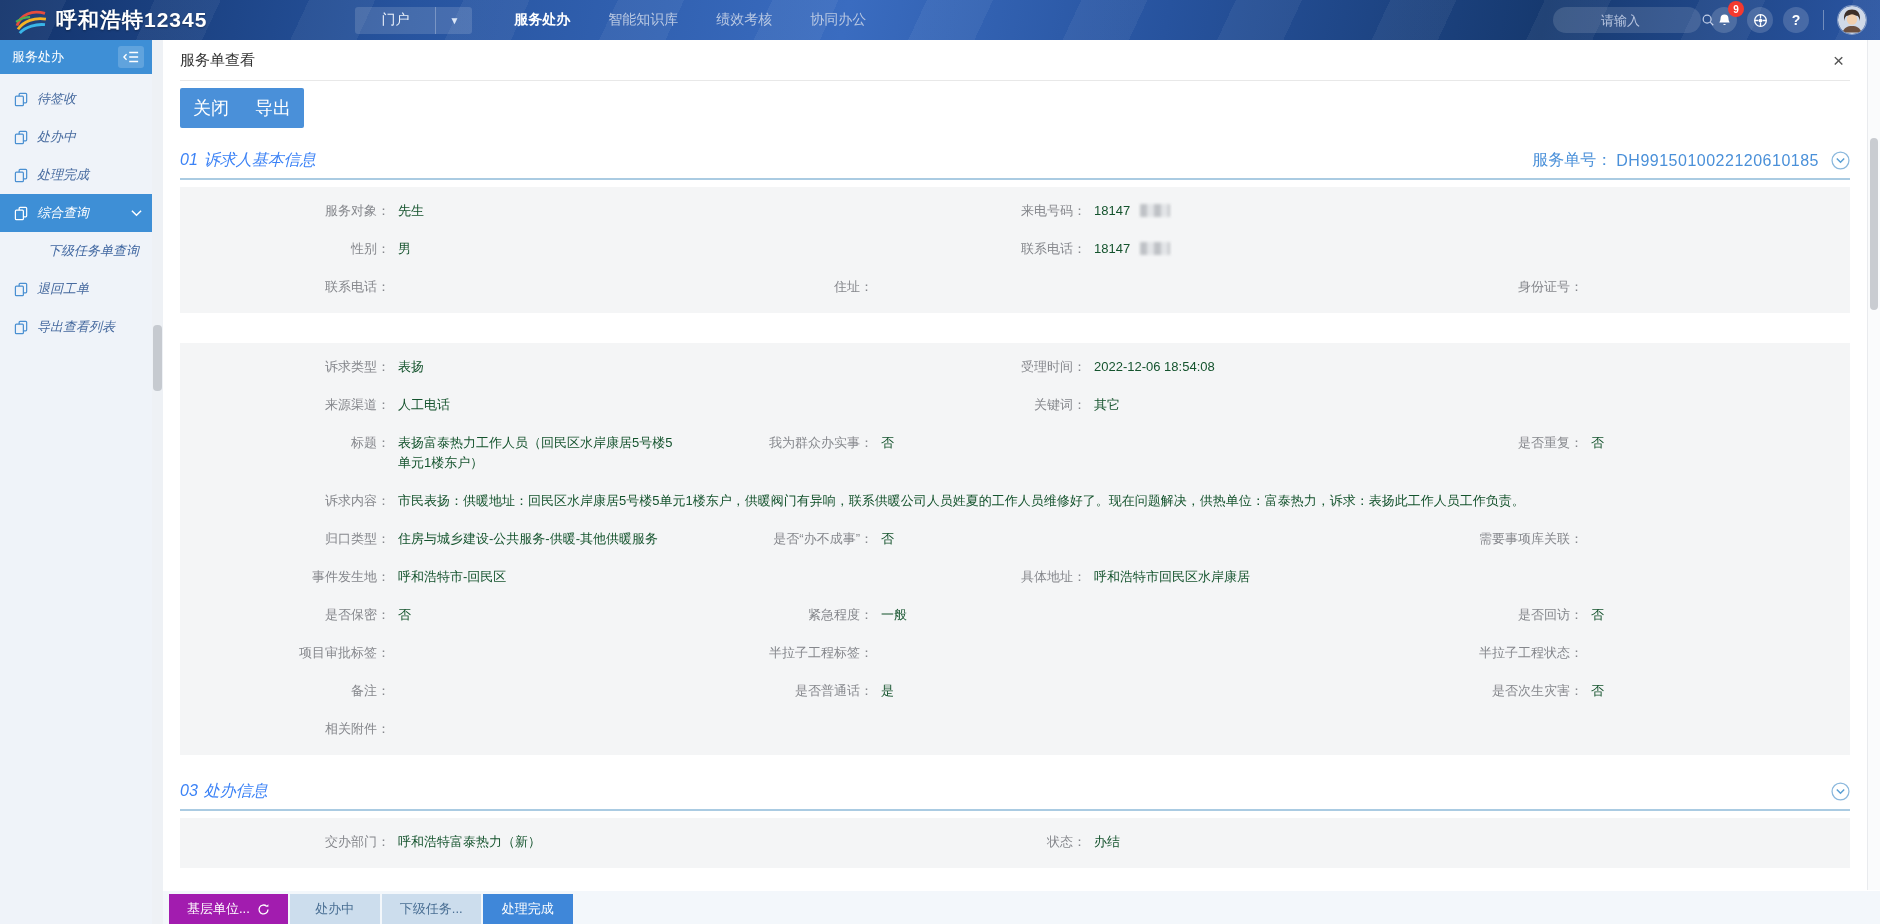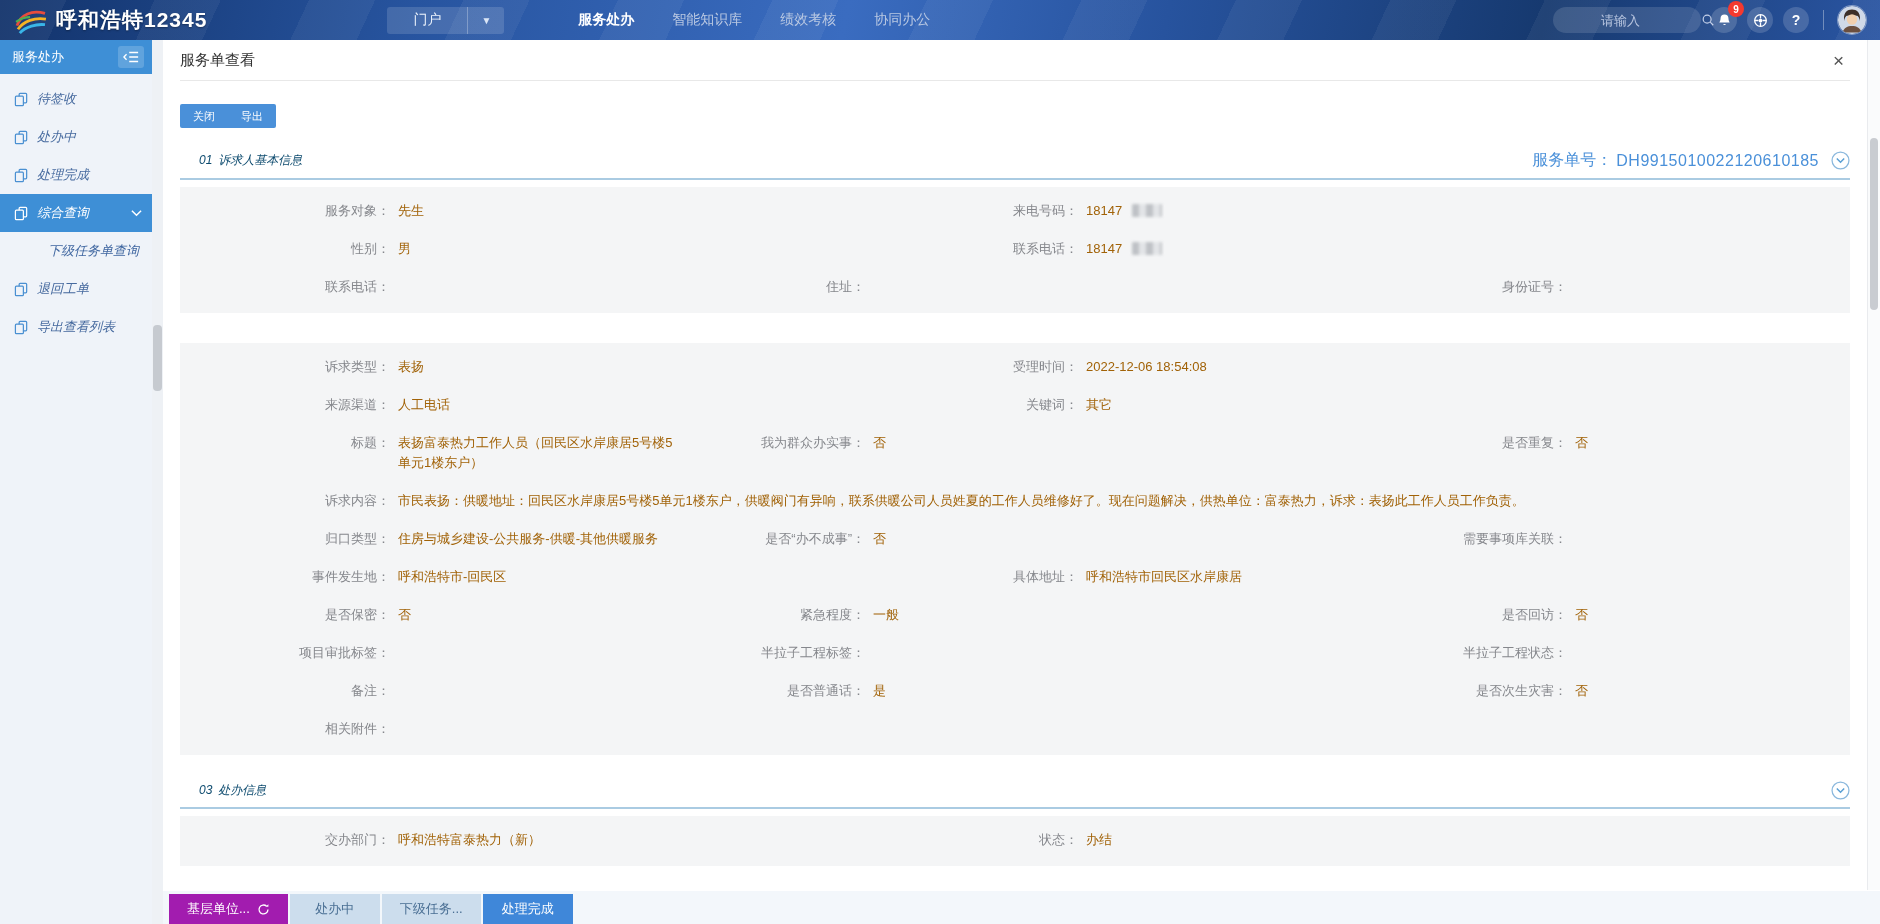--- a/index.html
+++ b/index.html
@@ -1,21 +1,21 @@
 <!DOCTYPE html>
 <html><head>
 <meta charset="utf-8">
 <style>
   * { margin:0; padding:0; box-sizing:border-box; }
   html,body { width:1880px; height:924px; overflow:hidden;
     font-family:"Liberation Sans","DejaVu Sans",sans-serif; background:#fff; }
 
   
   .navbar { position:relative; height:40px; display:flex; align-items:center; padding:0 14px;
-    background:linear-gradient(102deg,#12336b 0%,#27549f 22%,#3a6cc0 45%,#27539e 62%,#16396f 82%,#2a55a2 100%);gap:32px; }
+    background:linear-gradient(102deg,#12336b 0%,#27549f 22%,#3a6cc0 45%,#27539e 62%,#16396f 82%,#2a55a2 100%); }
   .navbar::before { content:""; position:absolute; inset:0; pointer-events:none;
     background:repeating-linear-gradient(115deg,rgba(255,255,255,.05) 0 60px,rgba(255,255,255,0) 60px 140px); }
   .logo { display:flex; align-items:center; gap:8px; z-index:1; }
   .logo-text { color:#fff; font-size:21px; font-weight:bold; letter-spacing:1px;
     text-shadow:0 1px 2px rgba(0,0,0,.35); }
   .portal-btn { margin-left:148px; z-index:1; height:27px; display:flex; align-items:center;
     background:rgba(255,255,255,.14); border-radius:3px; color:#eaf1fb; font-size:14px; cursor:pointer; }
   .portal-btn .p-label { padding:0 26px; }
   .portal-btn .p-sep { width:1px; height:27px; background:rgba(255,255,255,.28); }
   .portal-btn .p-caret { padding:0 13px; font-size:10px; color:#dbe6f7; }
@@ -61,42 +61,42 @@
     background:#c6cad0; border-radius:4px; cursor:pointer; }
 
   
   .content { position:relative; flex:1; background:#fff; height:100%; overflow:hidden;
     padding:0 30px 0 17px; }
   .content-header { height:41px; display:flex; align-items:center; border-bottom:1px solid #e8e8e8; }
   .page-title { font-size:15px; color:#333; font-weight:normal; }
   .close-x { margin-left:auto; font-size:19px; color:#555; cursor:pointer; line-height:1;
     padding:2px 6px; }
   .toolbar { margin-top:7px; display:flex; }
-  .toolbar button { height:24px; padding:0 13px; background:#4a90d9; border:none; color:#fff;
-    font-size:11px; cursor:pointer; font-family:inherit;margin-top:16px; }
+  .toolbar button { height:40px; padding:0 13px; background:#4a90d9; border:none; color:#fff;
+    font-size:18px; cursor:pointer; font-family:inherit; }
   .toolbar button:first-child { border-radius:2px 0 0 2px; }
   .toolbar button:last-child { border-radius:0 2px 2px 0; }
 
   
   .section { margin-top:22px; }
   .section.s2 { margin-top:30px; }
   .section.s3 { margin-top:26px; }
   .sec-head { display:flex; align-items:center; border-bottom:2px solid #aacbe2; padding-bottom:7px; }
-  .sec-title { font-size:12px; color:#0c4a6e; font-style:italic;margin-left:19px; }
+  .sec-title { font-size:16px; color:#3b82f6; font-style:italic; }
   .sec-title .idx { margin-right:6px; }
   .sec-meta { margin-left:auto; font-size:16px; color:#4a90d9; display:flex; align-items:center; gap:4px; }
   .sec-meta .mv { letter-spacing:.5px; }
   .sec-chevron { margin-left:12px; cursor:pointer; display:flex; }
   .sec-head.no-meta .sec-chevron { margin-left:auto; }
   .sec-body { background:#f4f5f6; margin-top:7px; padding:5px 0 7px 0; }
 
-  .row { display:flex; align-items:flex-start; }
+  .row { display:flex; align-items:flex-start;gap:8px; }
   .field { display:flex; align-items:flex-start; padding:9px 0; }
   .f-label { text-align:right; color:#85878c; font-size:13px; line-height:20px; flex:none; }
-  .f-value { color:#a16207; font-size:13px; line-height:20px; margin-left:8px; flex:1; }
+  .f-value { color:#14532d; font-size:13px; line-height:20px; margin-left:8px; flex:1; }
   .row.half .field.c1 { width:718px; } .row.half .field.c1 .f-label { width:210px; }
   .row.half .field.c2 { flex:1; }     .row.half .field.c2 .f-label { width:180px; }
   .row.thirds .field.c1 { width:500px; } .row.thirds .field.c1 .f-label { width:210px; }
   .row.thirds .field.c2 { width:600px; } .row.thirds .field.c2 .f-label { width:185px; }
   .row.thirds .field.c3 { flex:1; }      .row.thirds .field.c3 .f-label { width:287px; }
   .row.full .field { width:100%; } .row.full .field .f-label { width:210px; }
   .mask { display:inline-block; width:30px; height:13px; margin-left:10px; vertical-align:-2px;
     border-radius:1px; filter:blur(1.4px); opacity:.85;
     background:repeating-linear-gradient(90deg,#b6b9be 0 7px,#e0e2e5 7px 14px); }
 

